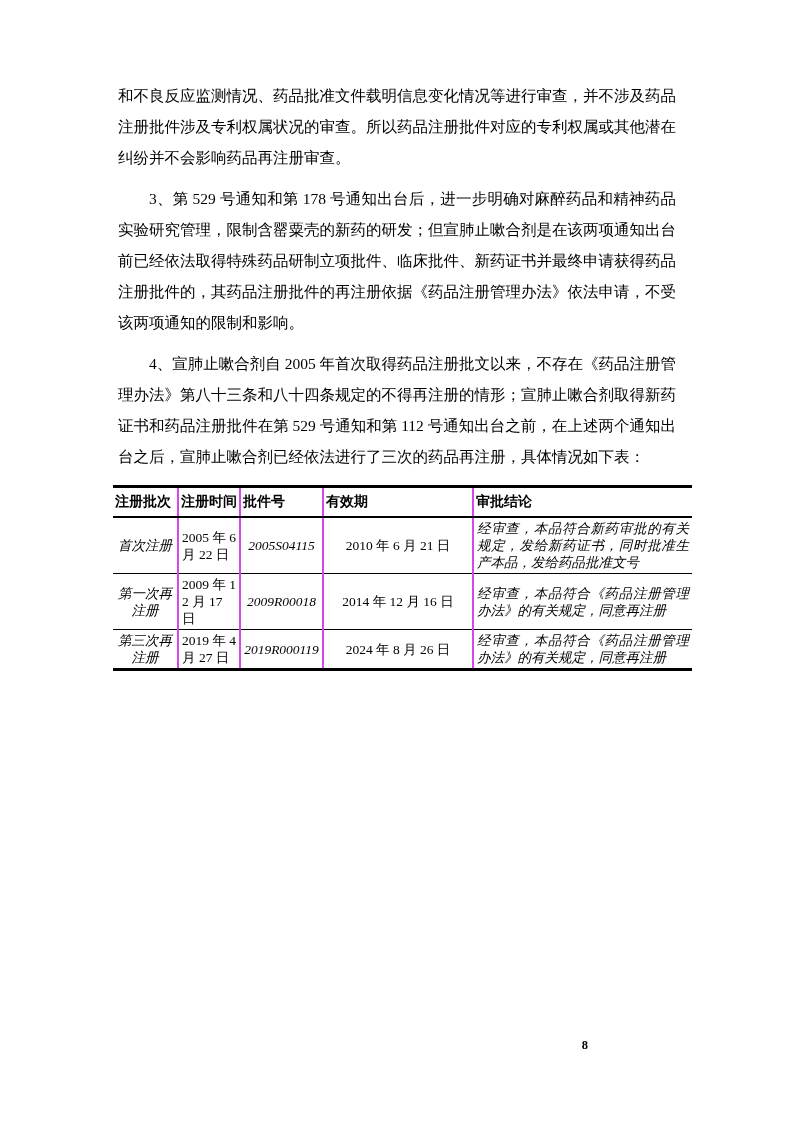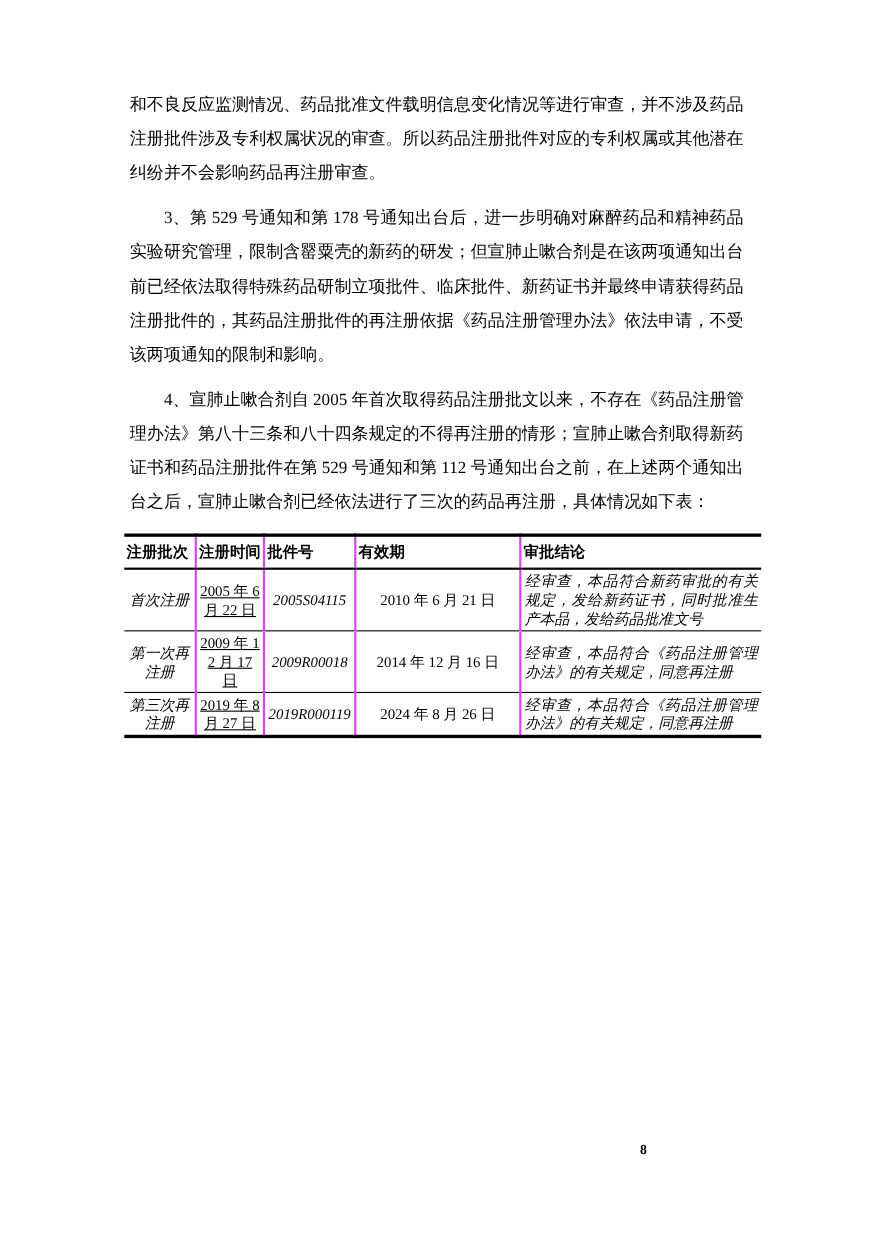--- a/index.html
+++ b/index.html
@@ -57,21 +57,21 @@
     vertical-align: middle;
   }
   table.reg-table tbody tr + tr td {
     border-top: 1.2px solid #000000;
   }
   table.reg-table th + th,
   table.reg-table td + td {
     border-left: 2px solid #d946ef;
   }
   td.c-center { text-align: center; font-style: italic; }
-  td.c-date   { text-align: center; padding-left: 7px; padding-right: 2px; word-break: break-all; text-decoration: underline; }
+  td.c-date   { text-align: left; padding-left: 7px; padding-right: 2px; word-break: break-all; }
   td.c-valid  { text-align: center; white-space: nowrap; margin-left: 48px; }
   td.c-concl  { text-align: justify; padding-left: 7px; padding-right: 4px; word-break: break-all; font-style: italic; }
   .page-number {
     position: absolute;
     top: 1038px;
     right: 119px;
     font-size: 12.5px;
     font-weight: bold;
   }
 </style>
@@ -112,21 +112,21 @@
         </tr>
         <tr>
           <td class="c-center">第一次再注册</td>
           <td class="c-date">2009 年 12 月 17 日</td>
           <td class="c-center">2009R00018</td>
           <td class="c-valid">2014 年 12 月 16 日</td>
           <td class="c-concl">经审查，本品符合《药品注册管理办法》的有关规定，同意再注册</td>
         </tr>
         <tr>
           <td class="c-center">第三次再注册</td>
-          <td class="c-date">2019 年 8 月 27 日</td>
+          <td class="c-date">2019 年 4 月 27 日</td>
           <td class="c-center">2019R000119</td>
           <td class="c-valid">2024 年 8 月 26 日</td>
           <td class="c-concl">经审查，本品符合《药品注册管理办法》的有关规定，同意再注册</td>
         </tr>
       </tbody>
     </table>
   </div>
 
   <div class="page-number">8</div>
 </div>

